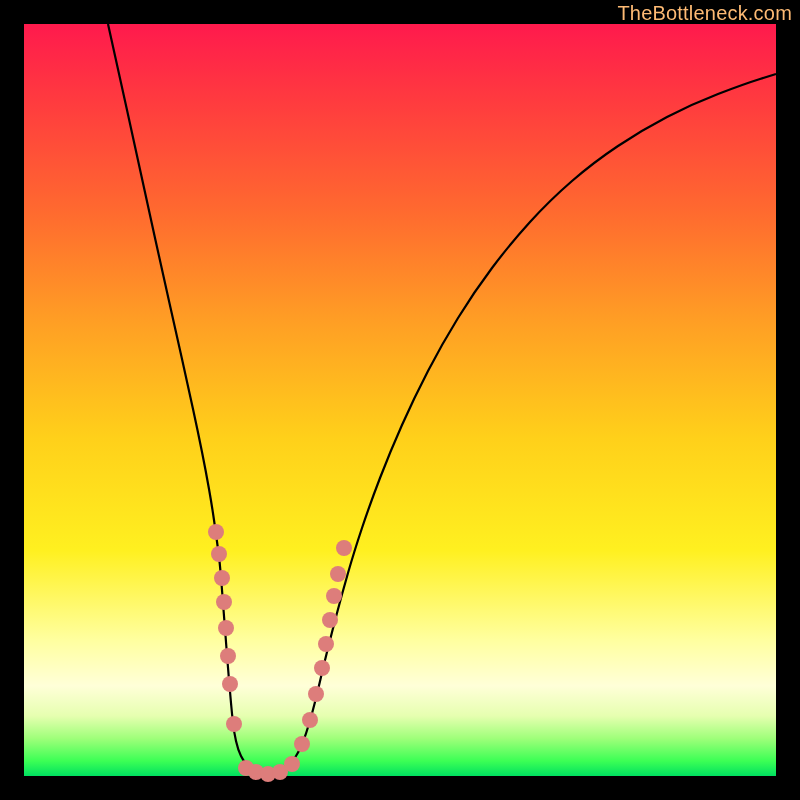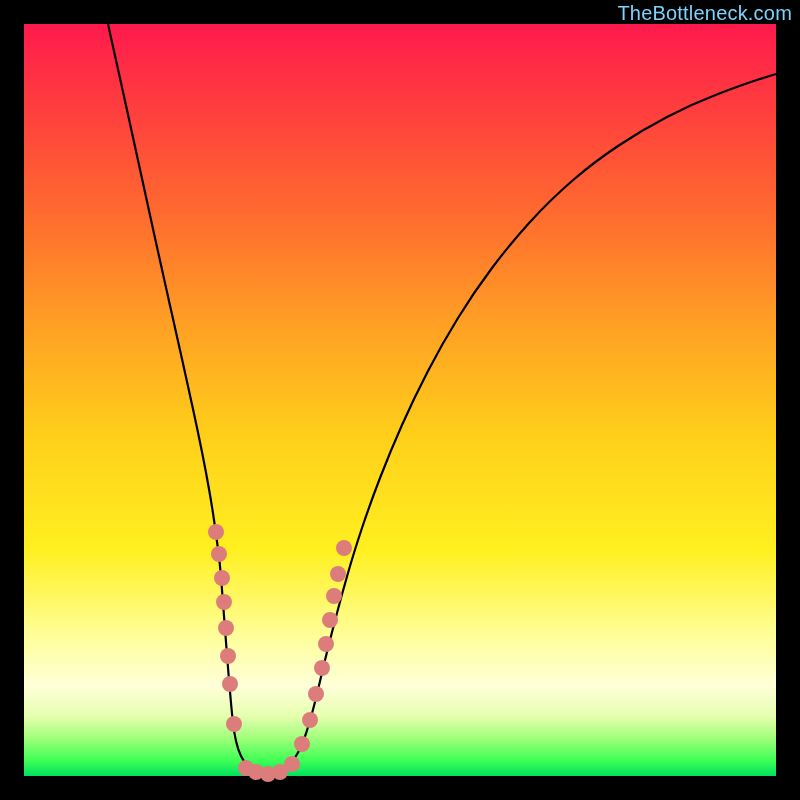--- a/index.html
+++ b/index.html
@@ -29,21 +29,21 @@
       #e6ffb0 92%,
       #9fff7a 95%,
       #3cff55 98%,
       #00e060 100%
     );
   }
   .watermark {
     position: absolute;
     top: 2px;
     right: 8px;
-    color: #7dd3fc;
+    color: #fdba74;
     font-size: 20px;
     font-weight: 500;
     letter-spacing: 0.2px;
     z-index: 10;
   }
   svg.plot {
     position: absolute;
     left: 0;
     top: 0;
     width: 752px;

